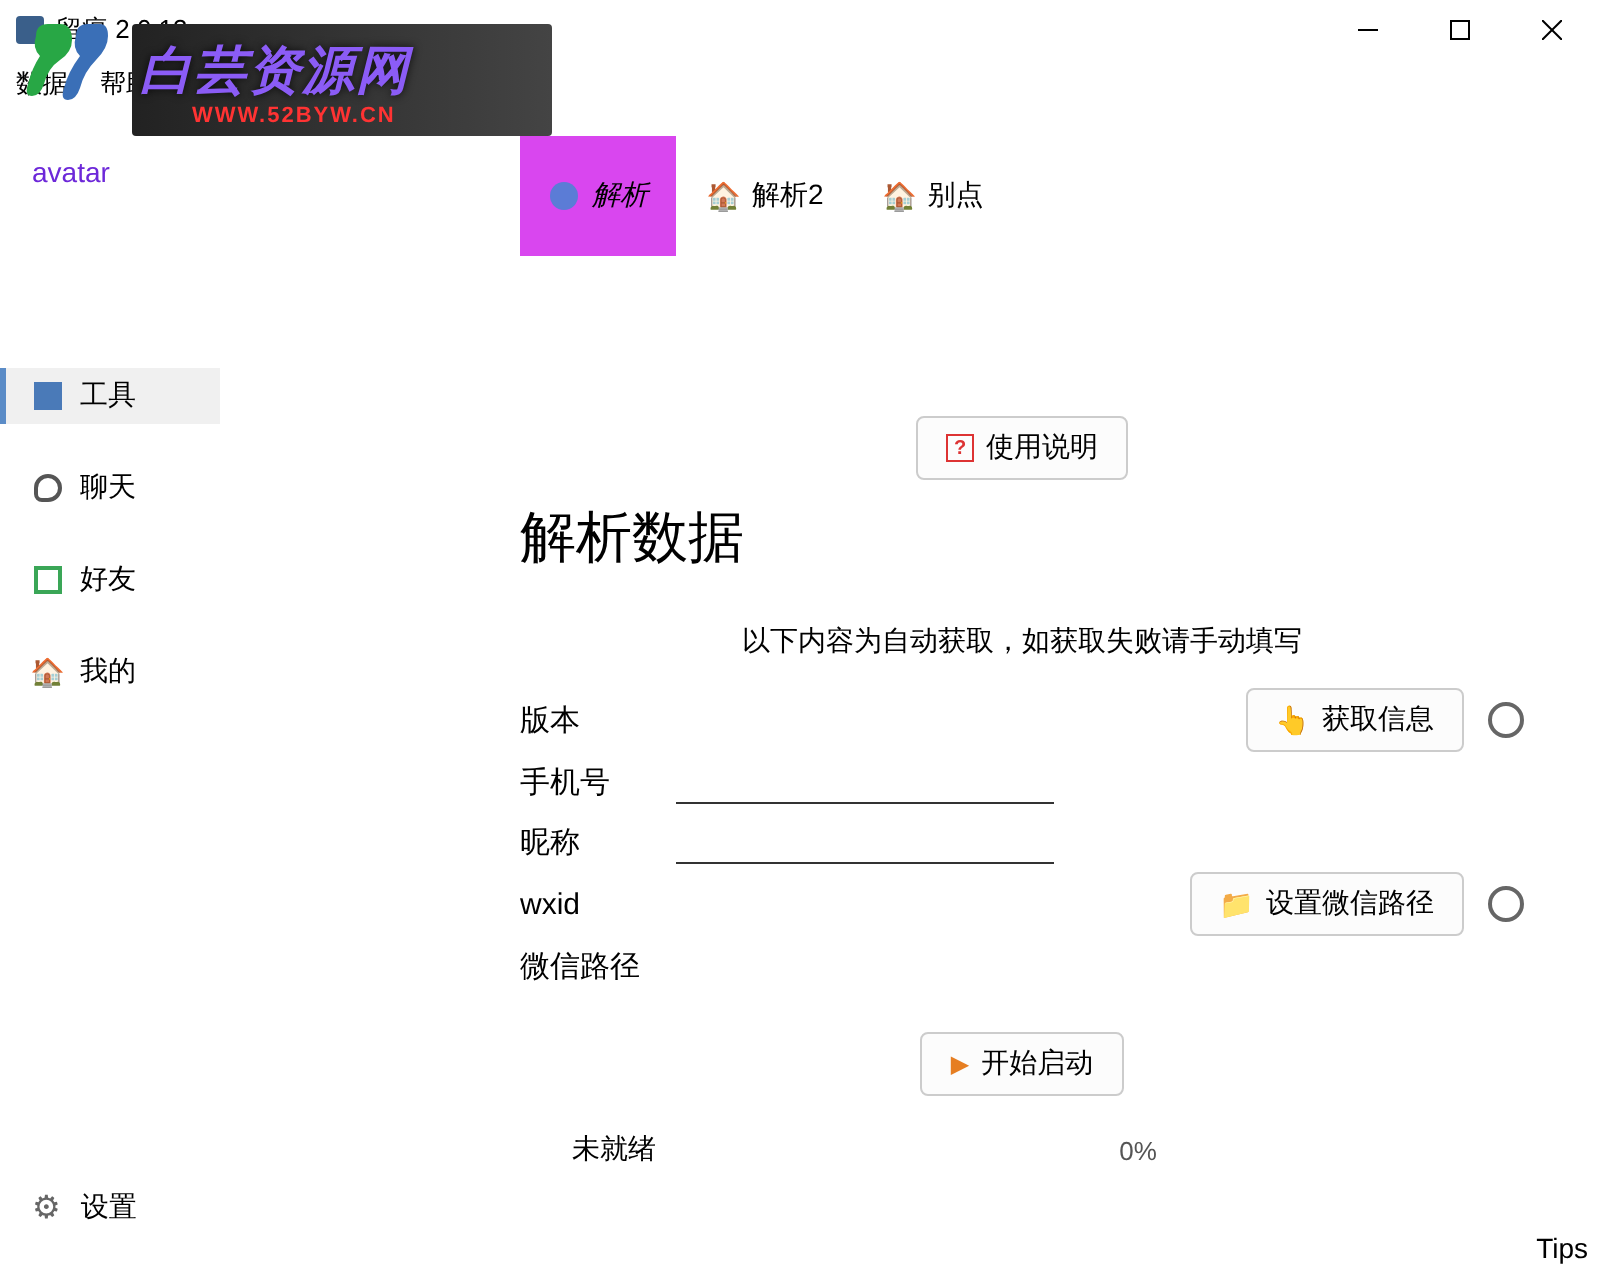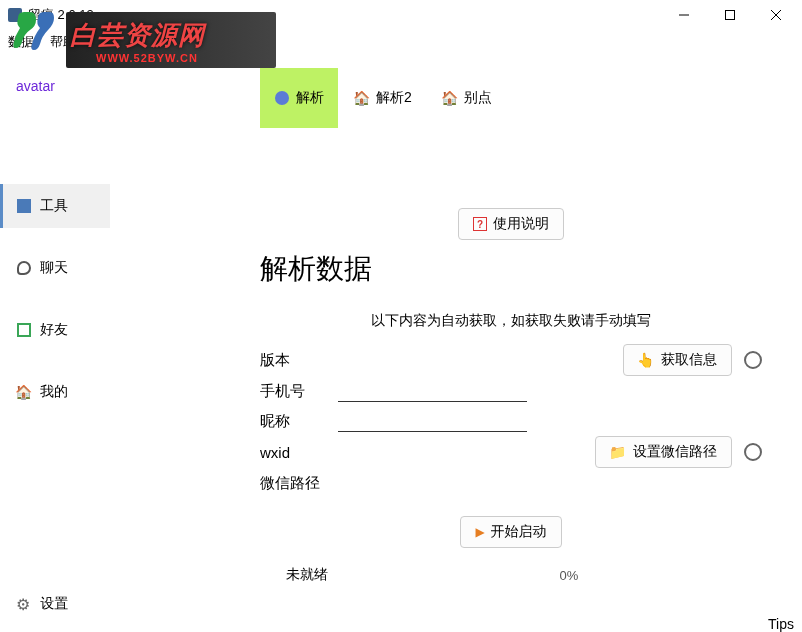--- a/index.html
+++ b/index.html
@@ -6,41 +6,41 @@
     body { font-family: "Microsoft YaHei", sans-serif; font-size: 13px; background: #fff; width: 802px; height: 632px; overflow: hidden; }
     
     .titlebar { height: 30px; display: flex; align-items: center; justify-content: space-between; padding: 0 4px 0 8px; }
     .titlebar-left { display: flex; align-items: center; gap: 6px; }
     .title-icon { width: 14px; height: 14px; display: inline-block; background: #3a5f8a; border-radius: 2px; }
     .win-controls { display: flex; gap: 2px; }
     .win-btn { width: 44px; height: 28px; display: flex; align-items: center; justify-content: center; cursor: pointer; }
     
     .watermark { position: absolute; left: 10px; top: 8px; pointer-events: none; z-index: 5; }
     .watermark-logo { width: 46px; height: 46px; }
-    .watermark-text { position: absolute; left: 60px; top: 10px; color: #ef4444; font-weight: bold; font-size: 26px; text-shadow: 0 0 4px rgba(0,0,0,0.8); letter-spacing: 1px; font-style: italic; white-space: nowrap; }
+    .watermark-text { position: absolute; left: 60px; top: 10px; color: #8b5cf6; font-weight: bold; font-size: 26px; text-shadow: 0 0 4px rgba(0,0,0,0.8); letter-spacing: 1px; font-style: italic; white-space: nowrap; }
     .watermark-sub { position: absolute; left: 86px; top: 44px; color: #ff3333; font-size: 11px; letter-spacing: 1px; font-weight: bold; white-space: nowrap; }
     .watermark-bar { position: absolute; left: 56px; top: 4px; width: 210px; height: 56px; background: linear-gradient(90deg, #222 0%, #444 100%); z-index: -1; border-radius: 2px; }
     
     .menubar { height: 24px; display: flex; align-items: center; padding-left: 8px; gap: 16px; font-size: 13px; }
     .menu-item { cursor: pointer; }
     
     .content { display: flex; height: calc(100% - 54px); }
     
     .sidebar { width: 110px; display: flex; flex-direction: column; padding-top: 24px; }
     .avatar-label { padding-left: 16px; font-size: 14px; color: #6d28d9; margin-bottom: 90px; }
-    .side-item { height: 44px; display: flex; align-items: center; padding-left: 16px; gap: 8px; cursor: pointer; margin-bottom: 18px; font-size: 14px; }
+    .side-item { height: 28px; display: flex; align-items: center; padding-left: 16px; gap: 8px; cursor: pointer; margin-bottom: 18px; font-size: 14px; }
     .side-item.active { background: #f0f0f0; border-left: 3px solid #5b8cc7; padding-left: 13px; }
     .side-icon { width: 16px; height: 16px; display: inline-flex; align-items: center; justify-content: center; }
     .side-spacer { flex: 1; }
     .side-settings { height: 40px; display: flex; align-items: center; padding-left: 16px; gap: 10px; cursor: pointer; font-size: 14px; margin-bottom: 8px; }
     
     .main { flex: 1; position: relative; }
     .tabs { display: flex; gap: 2px; padding-top: 14px; padding-left: 150px; }
     .tab { height: 60px; padding: 0 14px; display: flex; align-items: center; gap: 6px; cursor: pointer; font-size: 14px; }
-    .tab.active { background: #bef264; }
+    .tab.active { background: #d946ef; font-style: italic; }
     .tab-icon { width: 16px; height: 16px; display: inline-flex; align-items: center; justify-content: center; }
     
     .form-area { padding-top: 80px; padding-left: 150px; padding-right: 40px; }
     .instr-btn-row { display: flex; justify-content: center; margin-bottom: 10px; }
     .btn { display: inline-flex; align-items: center; gap: 6px; border: 1px solid #ccc; background: #fcfcfc; padding: 6px 14px; border-radius: 4px; cursor: pointer; font-size: 14px; font-family: inherit; }
     
     .heading { text-align: left; font-size: 28px; font-family: "SimSun", serif; margin-bottom: 24px; }
     .subheading { text-align: center; font-size: 14px; margin-bottom: 14px; font-family: Liberation Serif, serif; }
     
     .form-row { display: flex; align-items: center; min-height: 30px; }

